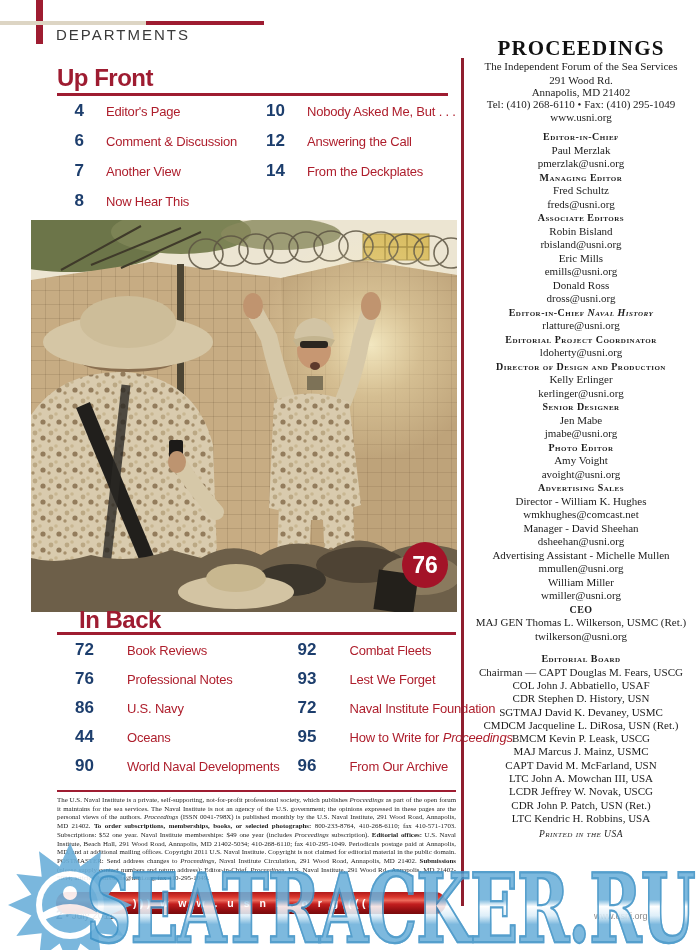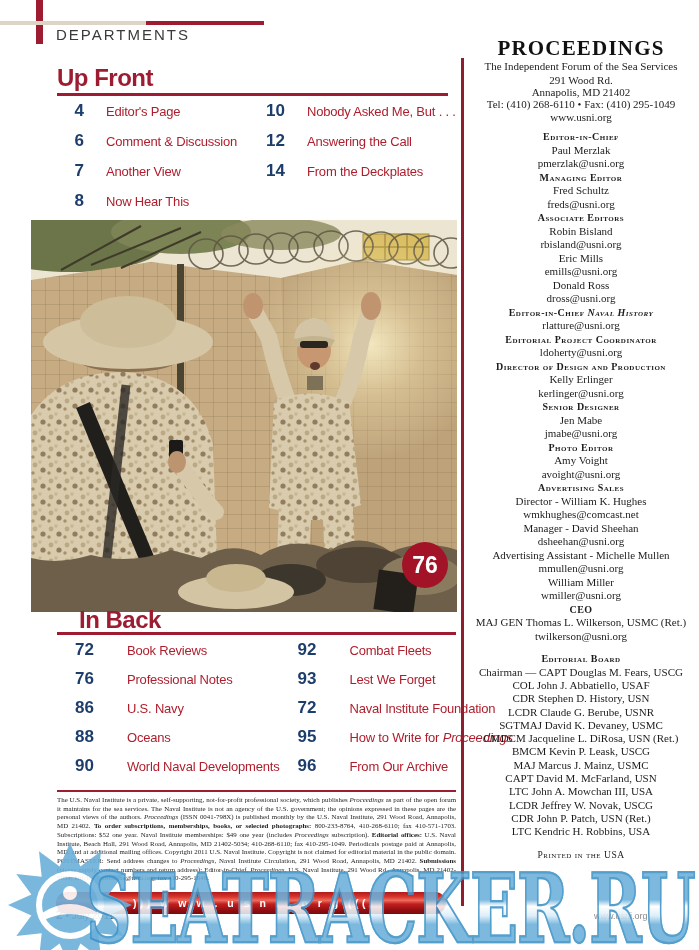--- a/index.html
+++ b/index.html
@@ -64,21 +64,21 @@
             font-family:"Liberation Serif",serif;color:#1c1c1c;}
   #masthead-title{font-weight:bold;font-size:21px;letter-spacing:1.2px;color:#111;line-height:24px;}
   .mh-line{font-size:11px;line-height:13.5px;}
   #masthead-address .mh-line{line-height:12.4px;}
   #masthead-sections{margin-top:7px;}
   .mh-heading{font-weight:bold;font-variant:small-caps;font-size:10px;letter-spacing:.5px;
               line-height:13.5px;}
   .mh-heading em{font-style:italic;}
   #board{margin-top:9px;}
   #board .mh-line{line-height:13.3px;}
-  #printed{margin-top:12px;font-variant:small-caps;font-size:9.5px;letter-spacing:.5px;}
+  #printed{margin-top:4px;font-variant:small-caps;font-size:9.5px;letter-spacing:.5px;font-style:italic;}
 
   
   #watermark{pointer-events:none;z-index:60;border-radius:20px;}
   #watermark-text{left:86px;top:862px;width:613px;
       font-family:"DejaVu Serif",serif;font-weight:bold;font-size:63px;line-height:1;
       letter-spacing:-1px;white-space:nowrap;
       transform:scaleY(1.5);transform-origin:left top;
       background:linear-gradient(180deg,#6cb0da 0%,#6cb0da 40%,#ffffff 47%,#d9ecf8 57%,#6cb0da 66%,#6cb0da 100%);
       -webkit-background-clip:text;background-clip:text;color:transparent;
       -webkit-text-stroke:1.5px #3e92c6;opacity:.88;}
@@ -223,21 +223,21 @@
   </div>
         <div class="toc-item">
     <span class="toc-num">76</span>
     <span class="toc-title"><span>Professional Notes</span></span>
   </div>
         <div class="toc-item">
     <span class="toc-num">86</span>
     <span class="toc-title"><span>U.S. Navy</span></span>
   </div>
         <div class="toc-item">
-    <span class="toc-num">88</span>
+    <span class="toc-num">44</span>
     <span class="toc-title"><span>Oceans</span></span>
   </div>
         <div class="toc-item">
     <span class="toc-num">90</span>
     <span class="toc-title"><span>World Naval Developments</span></span>
   </div>
       </div>
     <div class="toc-col">
         <div class="toc-item">
     <span class="toc-num">92</span>
@@ -324,21 +324,20 @@
         <div class="mh-heading">CEO</div>
         <div class="mh-line">MAJ GEN Thomas L. Wilkerson, USMC (Ret.)</div>
         <div class="mh-line">twilkerson@usni.org</div>
       </div>
     <div id="board">
       <div class="mh-heading">Editorial Board</div>
       <div>
           <div class="mh-line">Chairman — CAPT Douglas M. Fears, USCG</div>
           <div class="mh-line">COL John J. Abbatiello, USAF</div>
           <div class="mh-line">CDR Stephen D. History, USN</div>
-          <div class="mh-line">LCDR Claude G. Berube, USNR</div>
           <div class="mh-line">SGTMAJ David K. Devaney, USMC</div>
           <div class="mh-line">CMDCM Jacqueline L. DiRosa, USN (Ret.)</div>
           <div class="mh-line">BMCM Kevin P. Leask, USCG</div>
           <div class="mh-line">MAJ Marcus J. Mainz, USMC</div>
           <div class="mh-line">CAPT David M. McFarland, USN</div>
           <div class="mh-line">LTC John A. Mowchan III, USA</div>
           <div class="mh-line">LCDR Jeffrey W. Novak, USCG</div>
           <div class="mh-line">CDR John P. Patch, USN (Ret.)</div>
           <div class="mh-line">LTC Kendric H. Robbins, USA</div>
         </div>

